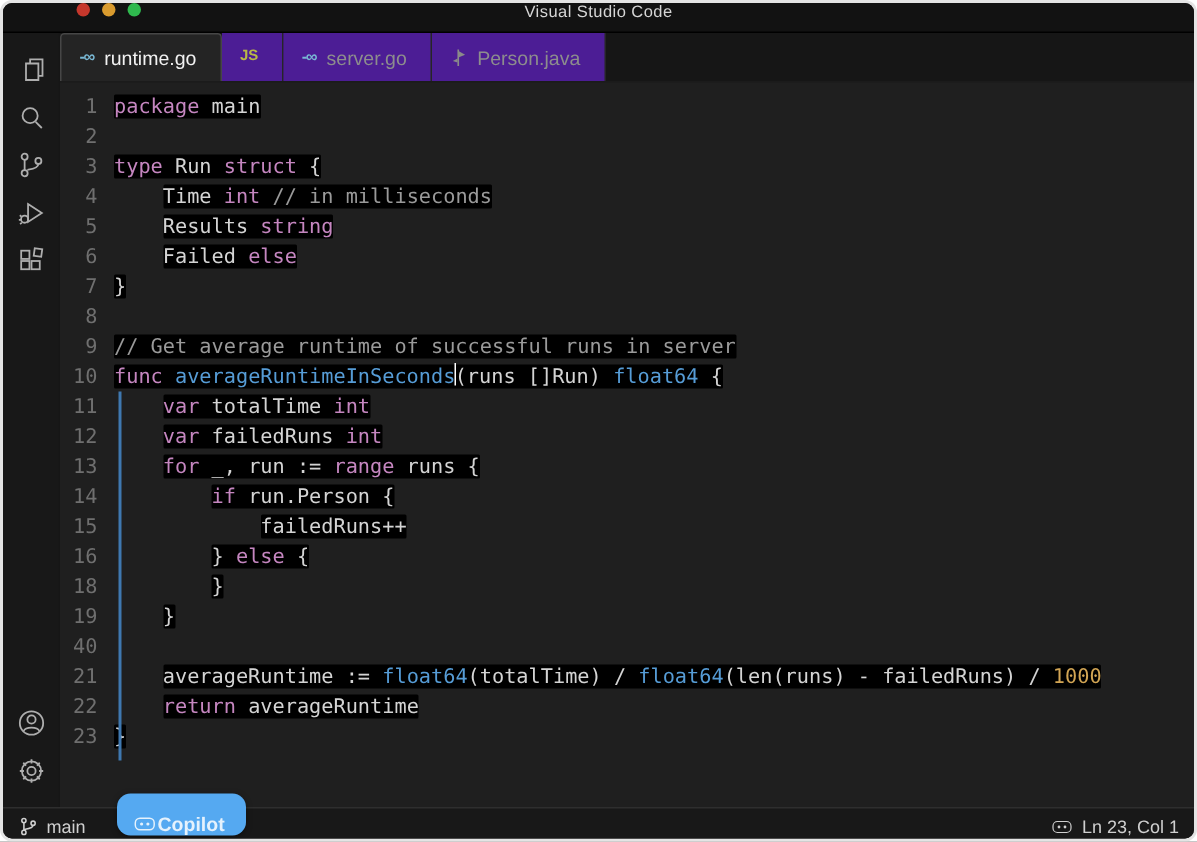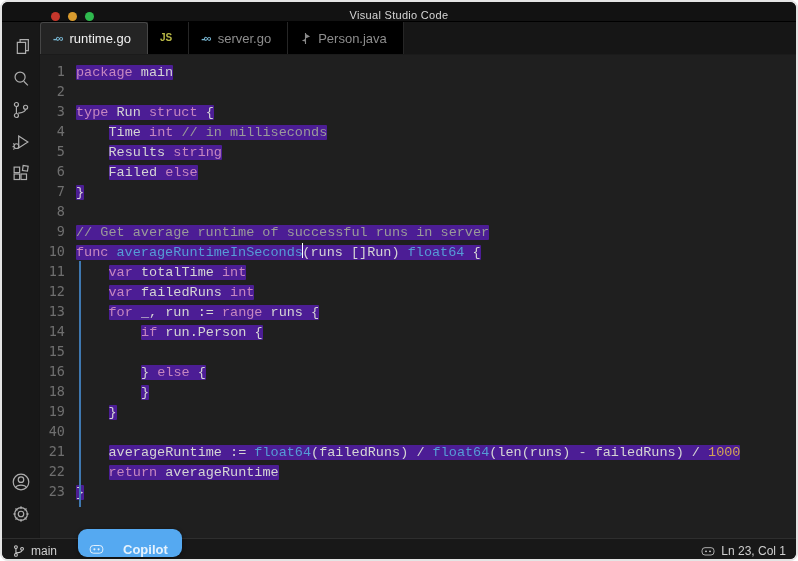--- a/index.html
+++ b/index.html
@@ -4,57 +4,57 @@
 <style>
   html,body{margin:0;padding:0;background:#ffffff;}
   *{box-sizing:border-box;}
   .window{
     position:relative;width:798px;height:561px;
     border:2px solid #e4e4e4;border-radius:8px;overflow:hidden;
     background:#1f1f1f;font-family:"Liberation Sans",sans-serif;
     -webkit-font-smoothing:antialiased;
   }
   
-  .titlebar{height:20px;background:#121212;display:flex;align-items:flex-end;position:relative;border-bottom:1px solid #000;padding-left:39px;}
+  .titlebar{height:20px;background:#121212;display:flex;align-items:flex-start;position:relative;border-bottom:1px solid #000;padding-left:39px;}
   .traffic{display:flex;gap:8px;margin-left:10px;}
   .tl{width:9px;height:9px;border-radius:50%;}
   .title-text{position:absolute;left:0;right:0;text-align:center;color:#d6d6d6;font-size:11px;letter-spacing:.3px;}
   
   .main{display:flex;height:516px;}
   .activitybar{width:38px;background:#181818;display:flex;flex-direction:column;align-items:center;padding-top:8px;border-right:1px solid #161616;}
   .act-icon{width:30px;height:32px;display:flex;align-items:center;justify-content:center;cursor:pointer;opacity:.85;}
   .act-icon svg{stroke:#c9c9c9;fill:none;stroke-width:1.3;}
   .act-spacer{flex:1;}
   
   .content-col{flex:1;display:flex;flex-direction:column;min-width:0;}
   .tabbar{height:33px;background:#161616;display:flex;align-items:stretch;border-bottom:1px solid #1b1b1b;}
-  .tab{display:flex;align-items:center;gap:7px;padding:0 16px 0 12px;font-size:13px;color:#8d8d8d;background:#000000;border-right:1px solid #262626;cursor:pointer;white-space:nowrap;}
+  .tab{display:flex;align-items:center;gap:7px;padding:0 16px 0 12px;font-size:13px;color:#8d8d8d;background:#4c1d95;border-right:1px solid #262626;cursor:pointer;white-space:nowrap;}
   .tab.active{background:#242424;color:#f2f2f2;border:1px solid #464646;border-bottom:none;border-radius:3px 3px 0 0;}
   .gl{font-size:11px;font-weight:bold;line-height:1;}
   .gl.go{color:#79b8d4;letter-spacing:-1px;}
   .gl.js{color:#b9b946;font-size:10px;}
   
   .editor{flex:1;position:relative;background:#1f1f1f;overflow:hidden;padding-top:6px;}
   .line{display:flex;height:20px;line-height:20px;font-family:"DejaVu Sans Mono",monospace;font-size:13.5px;}
   .ln-num{width:36px;text-align:right;padding-right:11px;color:#6f6f6f;flex:none;user-select:none;}
   .ln-body{white-space:pre;color:#d4d4d4;}
-  .box{background:#4c1d95;border-radius:1px;font-family:Liberation Mono, monospace;}
+  .box{background:#000000;border-radius:1px;}
   .tk-k{color:#C586C0;}
   .tk-b{color:#569CD6;text-align:right;}
   .tk-c{color:#9a9a9a;}
   .tk-n{color:#D2A554;}
   .tk-d{color:#d4d4d4;}
   .cursor-caret{display:inline-block;width:1.5px;height:15px;background:#ffffff;vertical-align:-2px;margin:0 -1px;}
   .indent-guide{position:absolute;left:39px;top:206px;width:2px;height:246px;background:#3f78b0;}
   
   .statusbar{height:24px;background:#181818;border-top:1px solid #2e2e2e;display:flex;align-items:center;justify-content:space-between;padding:0 10px;color:#cfcfcf;font-size:12px;}
   .sb-item{display:flex;align-items:center;gap:5px;cursor:pointer;}
   .sb-item svg{stroke:#cfcfcf;fill:none;stroke-width:1.2;}
   
-  .copilot-btn{position:absolute;left:76px;top:527px;height:28px;padding:12px 14px 0 10px;background:#55A9F1;border:none;border-radius:9px;display:flex;align-items:center;gap:18px;color:rgba(255,255,255,.85);font-family:"Liberation Sans",sans-serif;font-size:13px;font-weight:bold;cursor:pointer;z-index:6;box-shadow:0 1px 4px rgba(0,0,0,.4);}
+  .copilot-btn{position:absolute;left:76px;top:527px;height:28px;padding:12px 14px 0 10px;background:#55A9F1;border:none;border-radius:9px;display:flex;align-items:center;gap:0;color:rgba(255,255,255,.85);font-family:"Liberation Sans",sans-serif;font-size:13px;font-weight:bold;cursor:pointer;z-index:6;box-shadow:0 1px 4px rgba(0,0,0,.4);}
   .copilot-btn svg{stroke:rgba(255,255,255,.85);fill:none;stroke-width:1.4;}
 </style>
 </head>
 <body>
 
 <div class="window">
 
   <div class="titlebar">
     <div class="traffic">
       <span class="tl" style="background:#c5372c"></span>
@@ -198,40 +198,41 @@
             <div class="line">
               <span class="ln-num">13</span>
               <span class="ln-body">    <span class="box"><span class="tk-k">for</span><span class="tk-d"> _, run := </span><span class="tk-k">range</span><span class="tk-d"> runs {</span></span></span>
             </div>
             <div class="line">
               <span class="ln-num">14</span>
               <span class="ln-body">        <span class="box"><span class="tk-k">if</span><span class="tk-d"> run.Person {</span></span></span>
             </div>
             <div class="line">
               <span class="ln-num">15</span>
+              <span class="ln-body">            <span class="box"><span class="tk-d">failedRuns++</span></span></span>
             </div>
             <div class="line">
               <span class="ln-num">16</span>
               <span class="ln-body">        <span class="box"><span class="tk-d">} </span><span class="tk-k">else</span><span class="tk-d"> {</span></span></span>
             </div>
             <div class="line">
               <span class="ln-num">18</span>
               <span class="ln-body">        <span class="box"><span class="tk-d">}</span></span></span>
             </div>
             <div class="line">
               <span class="ln-num">19</span>
               <span class="ln-body">    <span class="box"><span class="tk-d">}</span></span></span>
             </div>
             <div class="line">
               <span class="ln-num">40</span>
               <span class="ln-body"></span>
             </div>
             <div class="line">
               <span class="ln-num">21</span>
-              <span class="ln-body">    <span class="box"><span class="tk-d">averageRuntime := </span><span class="tk-b">float64</span><span class="tk-d">(failedRuns) / </span><span class="tk-b">float64</span><span class="tk-d">(len(runs) - failedRuns) / </span><span class="tk-n">1000</span></span></span>
+              <span class="ln-body">    <span class="box"><span class="tk-d">averageRuntime := </span><span class="tk-b">float64</span><span class="tk-d">(totalTime) / </span><span class="tk-b">float64</span><span class="tk-d">(len(runs) - failedRuns) / </span><span class="tk-n">1000</span></span></span>
             </div>
             <div class="line">
               <span class="ln-num">22</span>
               <span class="ln-body">    <span class="box"><span class="tk-k">return</span><span class="tk-d"> averageRuntime</span></span></span>
             </div>
             <div class="line">
               <span class="ln-num">23</span>
               <span class="ln-body"><span class="box"><span class="tk-d">}</span></span></span>
             </div>
           </div>

